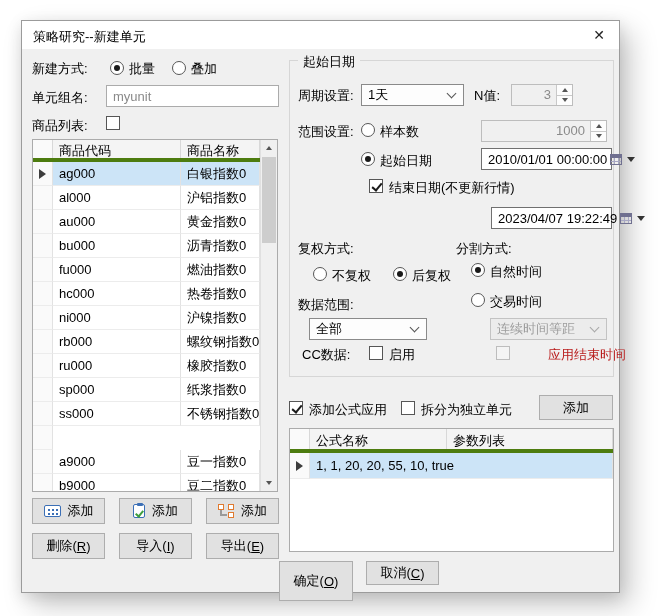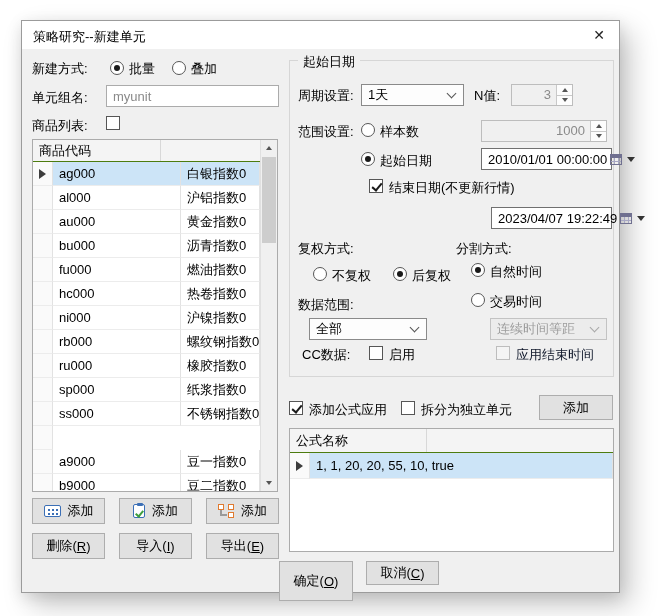--- a/index.html
+++ b/index.html
@@ -5,21 +5,21 @@
   * { margin:0; padding:0; box-sizing:border-box; }
   html,body { width:663px; height:616px; background:#ffffff; font-family:"Liberation Sans", sans-serif; font-size:13px; color:#000; overflow:hidden; }
 
   .dialog { position:absolute; left:21px; top:20px; width:599px; height:573px; background:#f0f0f0; border:1px solid #9b9b9b; box-shadow:10px 12px 26px rgba(0,0,0,.22), 0 4px 14px rgba(0,0,0,.10); }
   .titlebar { position:absolute; left:0; top:0; right:0; height:28px; background:#ffffff; }
   .title { position:absolute; left:11px; top:7px; font-size:13px; color:#000; white-space:nowrap; }
   .close-btn { position:absolute; right:0; top:0; width:40px; height:28px; display:flex; align-items:center; justify-content:center; font-size:14px; color:#222; cursor:pointer; }
   .client { position:absolute; left:0; top:28px; right:0; bottom:0; }
 
   .lbl { position:absolute; white-space:nowrap; line-height:16px; }
-  .lbl.dis { color:#0f172a; }
+  .lbl.dis { color:#b91c1c;margin-left:32px; }
 
   
   .radio { position:absolute; width:14px; height:14px; border:1px solid #565656; border-radius:50%; background:#fff; }
   .radio.checked::after { content:""; position:absolute; left:3px; top:3px; width:6px; height:6px; border-radius:50%; background:#1a1a1a; }
   .cb { position:absolute; width:14px; height:14px; border:1px solid #565656; background:#fff; }
   .cb.checked::after { content:""; display:block; width:4px; height:8px; border-right:2px solid #1a1a1a; border-bottom:2px solid #1a1a1a; transform:rotate(40deg); margin:1px 0 0 4px; }
   .cb.dis { border-color:#bdbdbd; background:#f4f4f4; }
 
   
   .tinput { position:absolute; border:1px solid #ababab; background:#fff; color:#8a8a8a; font-size:13px; padding:0 6px; font-family:"Liberation Sans", sans-serif; }
@@ -44,21 +44,21 @@
       linear-gradient(to bottom, #707090 0 3px, rgba(0,0,0,0) 3px),
       linear-gradient(to right, rgba(0,0,0,0) 0 3px, #a8a8c4 3px 4px, rgba(0,0,0,0) 4px 7px, #a8a8c4 7px 8px, rgba(0,0,0,0) 8px),
       linear-gradient(to bottom, rgba(0,0,0,0) 0 6px, #a8a8c4 6px 7px, rgba(0,0,0,0) 7px); }
   .dd-arrow { width:0; height:0; border-left:4px solid transparent; border-right:4px solid transparent; border-top:5px solid #333; flex:none; margin-left:2px; }
 
   .groupbox { position:absolute; border:1px solid #d6d6d6; }
   .gb-title { position:absolute; top:-8px; left:8px; background:#f0f0f0; padding:0 5px; }
 
   
   .dgrid { position:absolute; background:#fff; border:1px solid #ababab; overflow:hidden; }
-  .thead { display:flex; height:22px; background:#f4f4f4; border-bottom:1px solid #4d7c0f;flex-direction:column; }
+  .thead { display:flex; height:22px; background:#f4f4f4; border-bottom:4px solid #4d7c0f; }
   .trow { display:flex; height:24px; background:#fff; }
   .trow.sel .tc.data { background:#cce4f7; }
   .tc { border-right:1px solid #e2e2e2; padding:0 6px; line-height:23px; white-space:nowrap; overflow:hidden; font-size:13px; }
   .thead .tc { line-height:21px; border-right:1px solid #d8d8d8; }
   .trow .tc { border-bottom:1px solid #ececec; }
   .tc.ind { width:20px; flex:none; padding:0; background:#fafafa; display:flex; align-items:center; justify-content:center; }
   .row-tri { width:0; height:0; border-top:5px solid transparent; border-bottom:5px solid transparent; border-left:7px solid #3d3d3d; }
   .sbar { position:absolute; top:0; right:0; bottom:0; width:17px; background:#f0f0f0; border-left:1px solid #e0e0e0; }
   .sbtn { position:absolute; left:0; right:0; height:16px; display:flex; align-items:center; justify-content:center; }
   .sthumb { position:absolute; left:1px; right:1px; top:17px; height:86px; background:#cdcdcd; }

